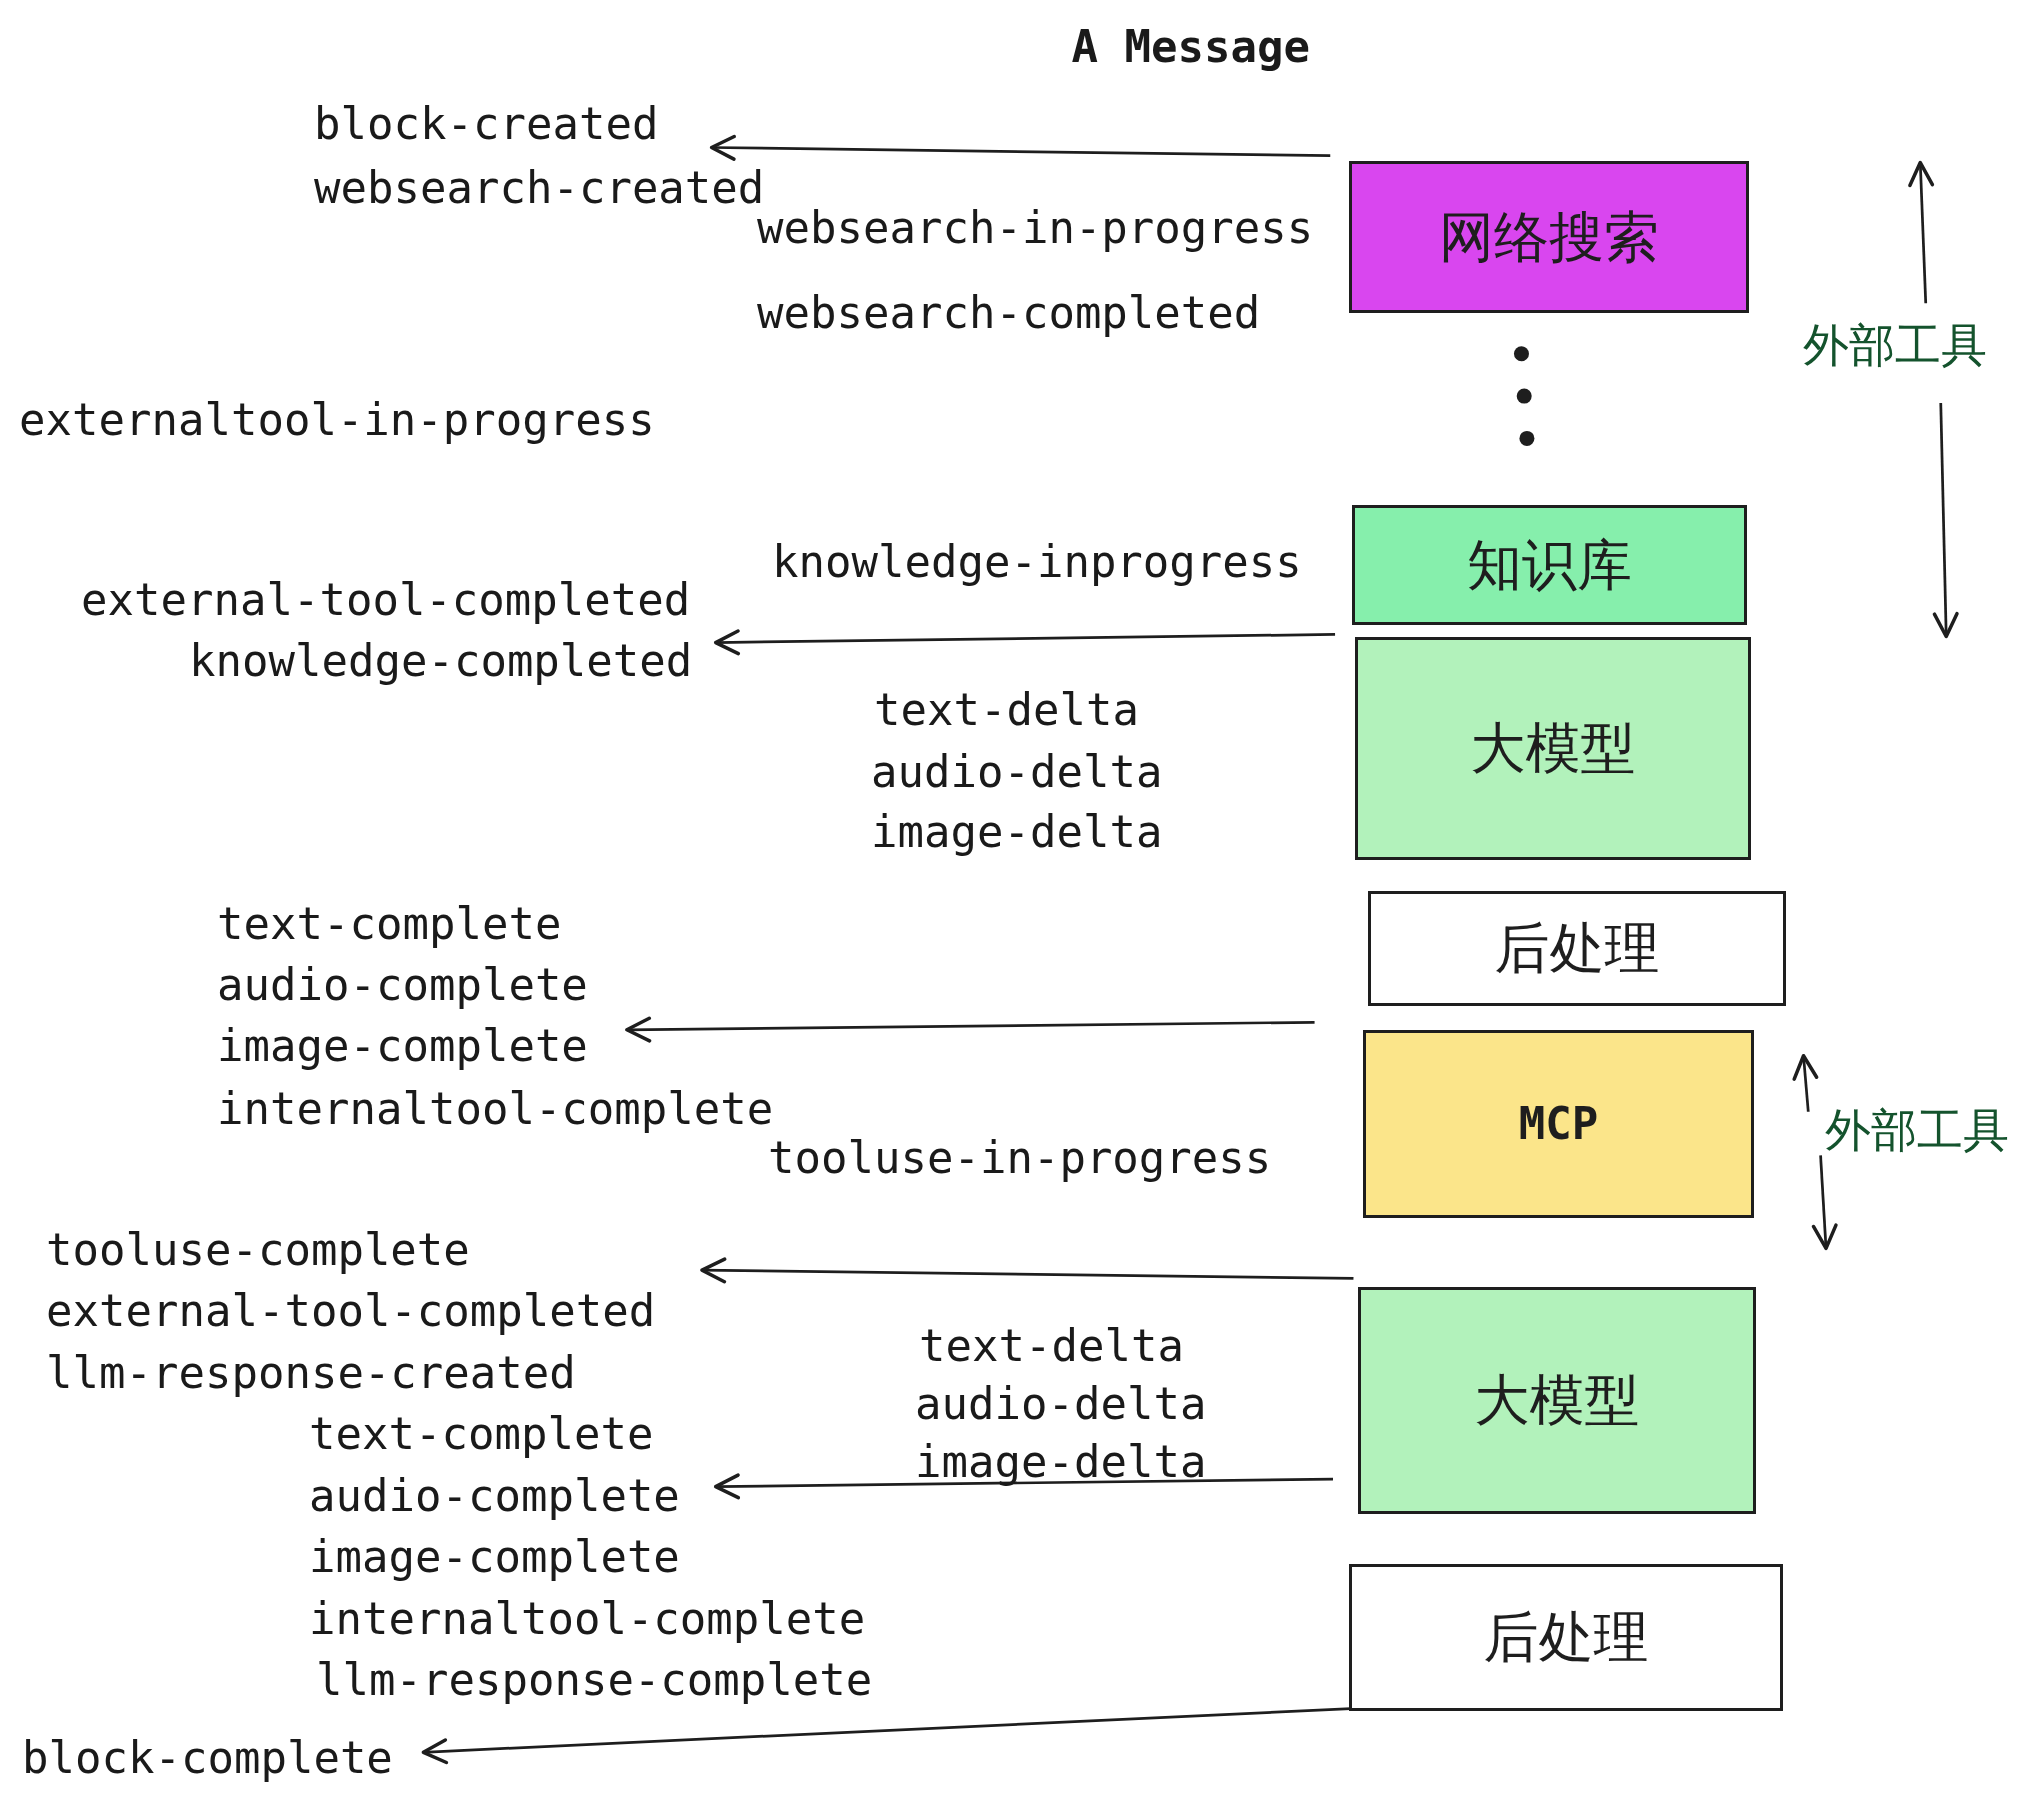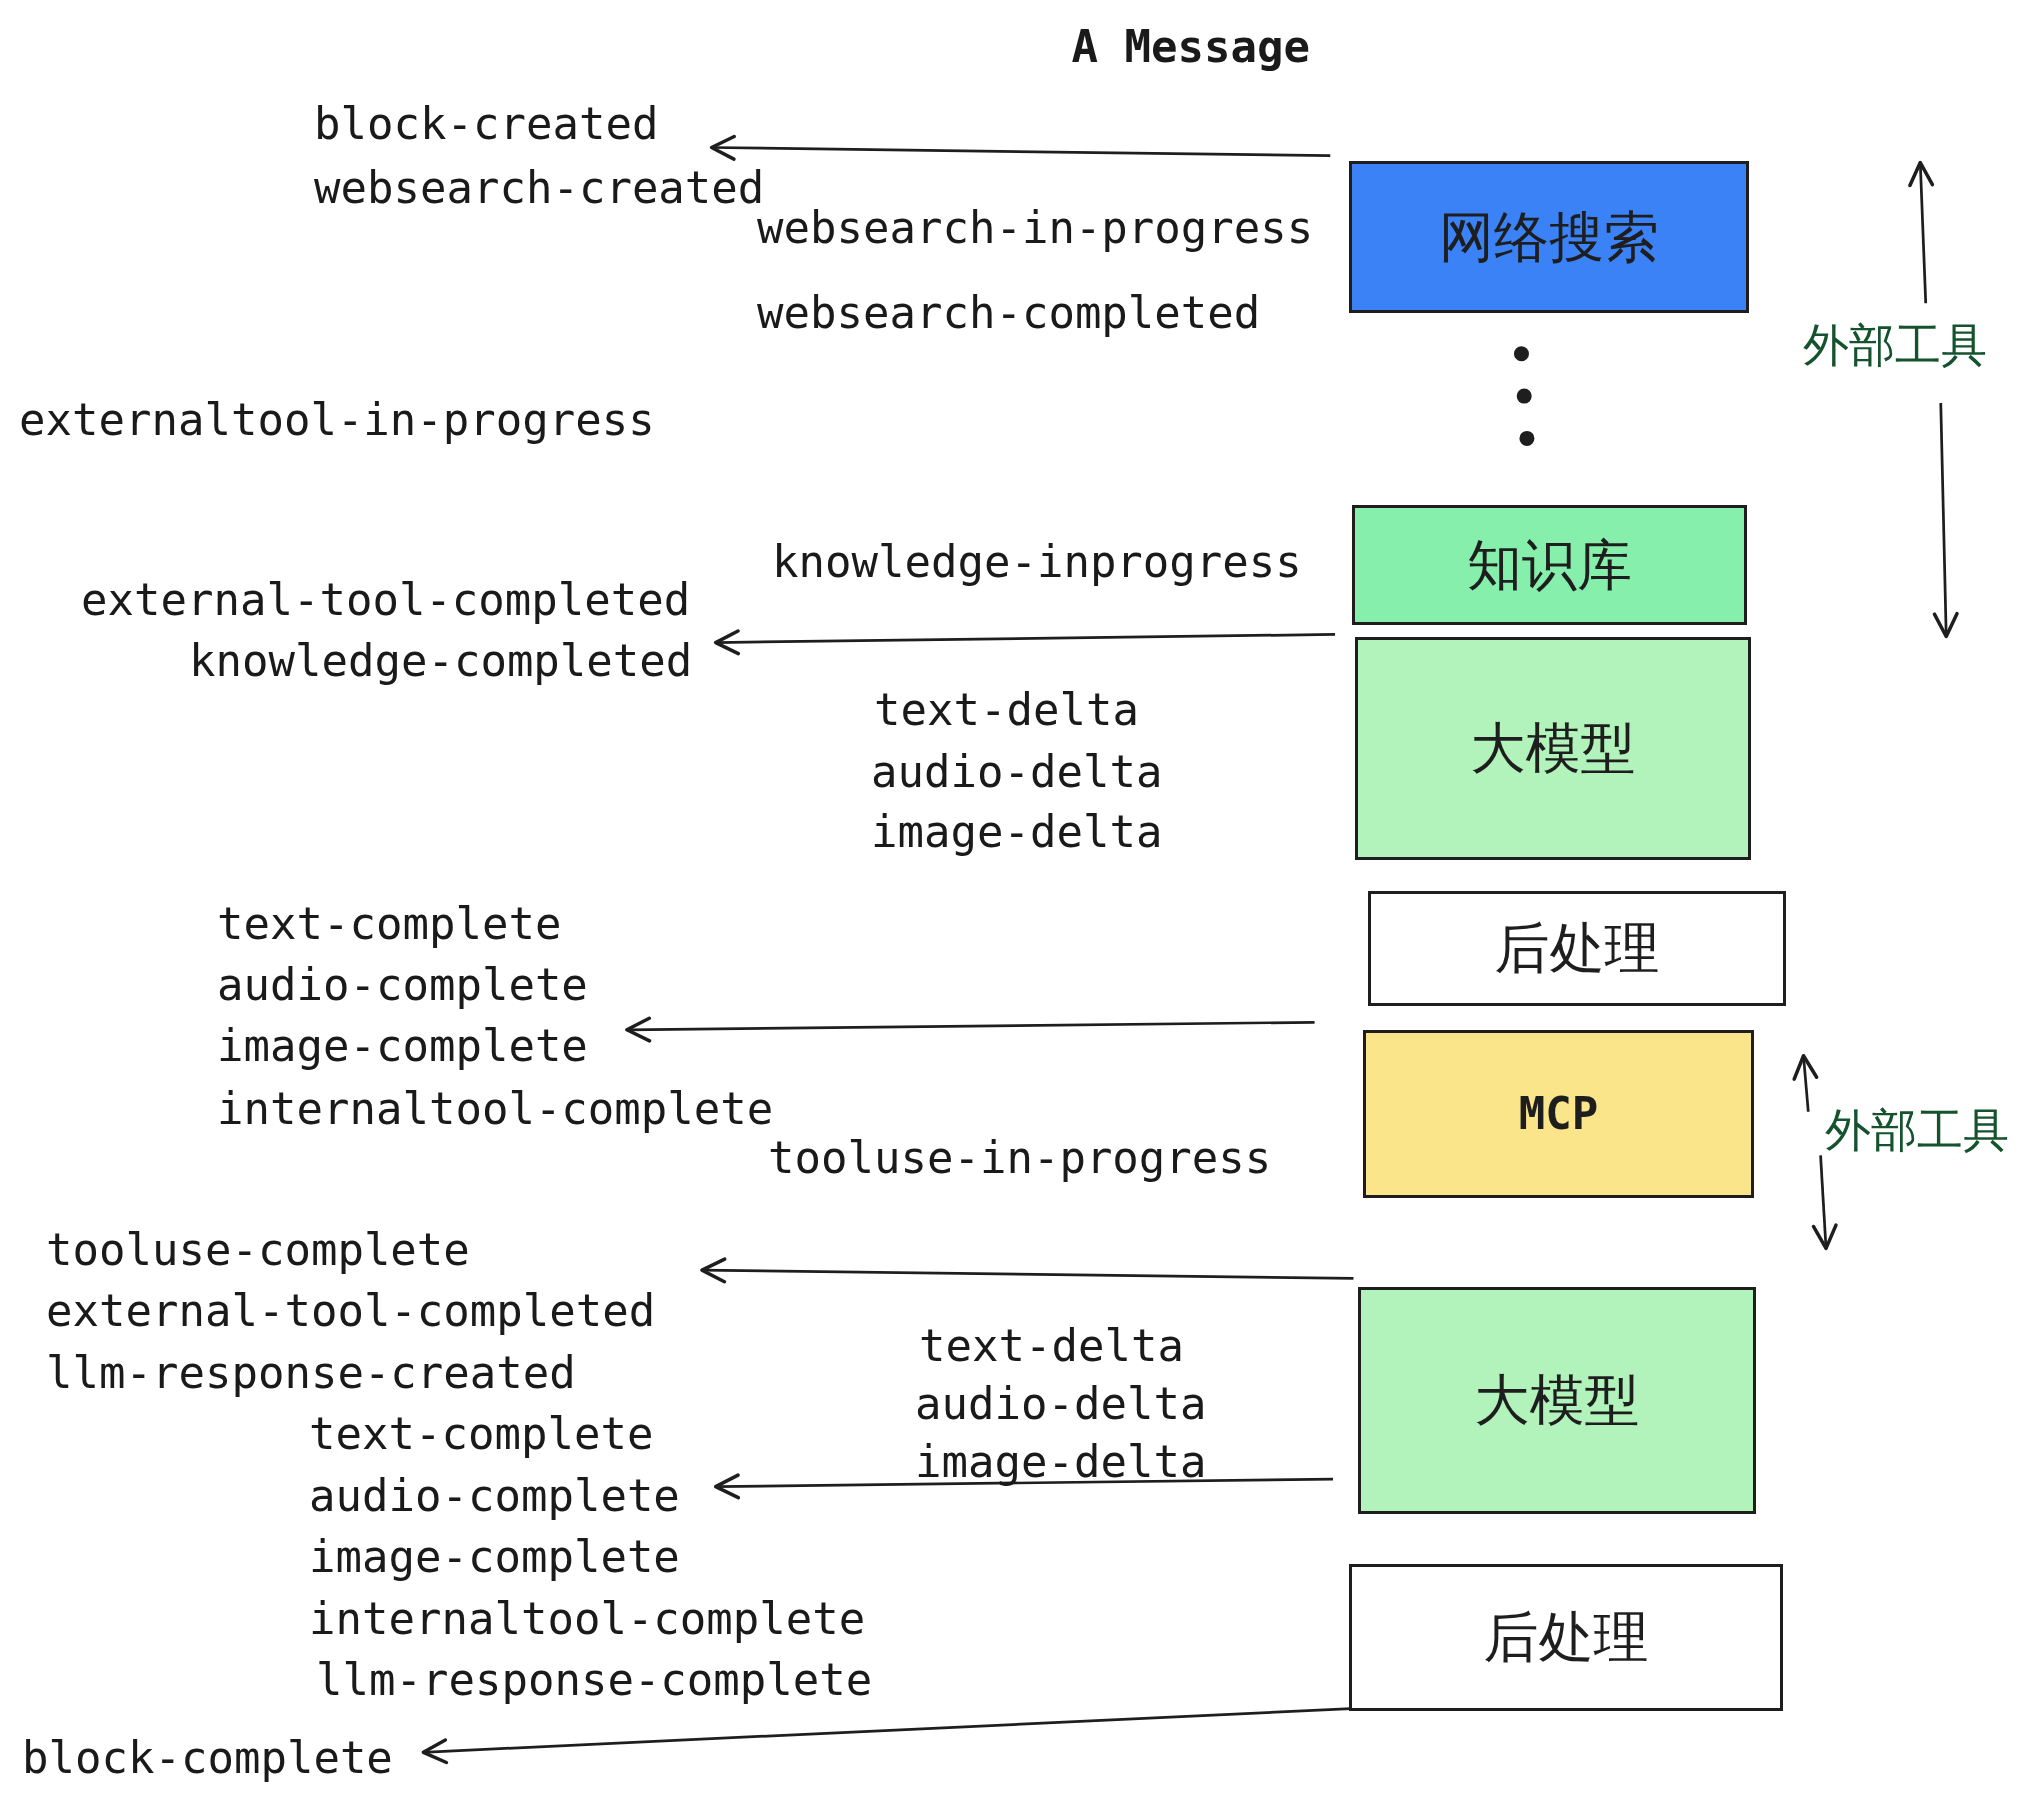--- a/index.html
+++ b/index.html
@@ -105,33 +105,33 @@
   <div class="ev" style="left:309px;top:1474px">audio-complete</div>
   <div class="ev" style="left:309px;top:1535px">image-complete</div>
   <div class="ev" style="left:309px;top:1597px">internaltool-complete</div>
   <div class="ev" style="left:316px;top:1658px">llm-response-complete</div>
   <div class="ev" style="left:22px;top:1736px">block-complete</div>
 
   <div class="ev" style="left:919px;top:1324px">text-delta</div>
   <div class="ev" style="left:915px;top:1382px">audio-delta</div>
   <div class="ev" style="left:915px;top:1440px">image-delta</div>
 
-  <div class="box" style="left: 1349px; top: 161px; width: 400px; height: 152px; background: #3b82f6;">
+  <div class="box" style="left: 1349px; top: 161px; width: 400px; height: 152px; background: #d946ef;">
     <span class="lbl">网络搜索</span>
   </div>
   <div class="box" style="left: 1352px; top: 505px; width: 395px; height: 120px; background: #86efac;">
     <span class="lbl">知识库</span>
   </div>
   <div class="box" style="left: 1355px; top: 637px; width: 396px; height: 223px; background: rgb(178, 242, 187);">
     <span class="lbl">大模型</span>
   </div>
   <div class="box" style="left: 1368px; top: 891px; width: 418px; height: 115px; background: rgb(255, 255, 255);">
     <span class="lbl">后处理</span>
   </div>
-  <div class="box mono" style="left: 1363px; top: 1030px; width: 391px; height: 168px; background: rgb(251, 229, 138);">
+  <div class="box mono" style="left: 1363px; top: 1030px; width: 391px; height: 188px; background: rgb(251, 229, 138);">
     <span class="lbl">MCP</span>
   </div>
   <div class="box" style="left: 1358px; top: 1287px; width: 398px; height: 227px; background: rgb(178, 242, 187);">
     <span class="lbl">大模型</span>
   </div>
   <div class="box" style="left: 1349px; top: 1564px; width: 434px; height: 147px; background: rgb(255, 255, 255);">
     <span class="lbl">后处理</span>
   </div>
 
   <div class="side" style="left:1803px;top:326px">外部工具</div>

